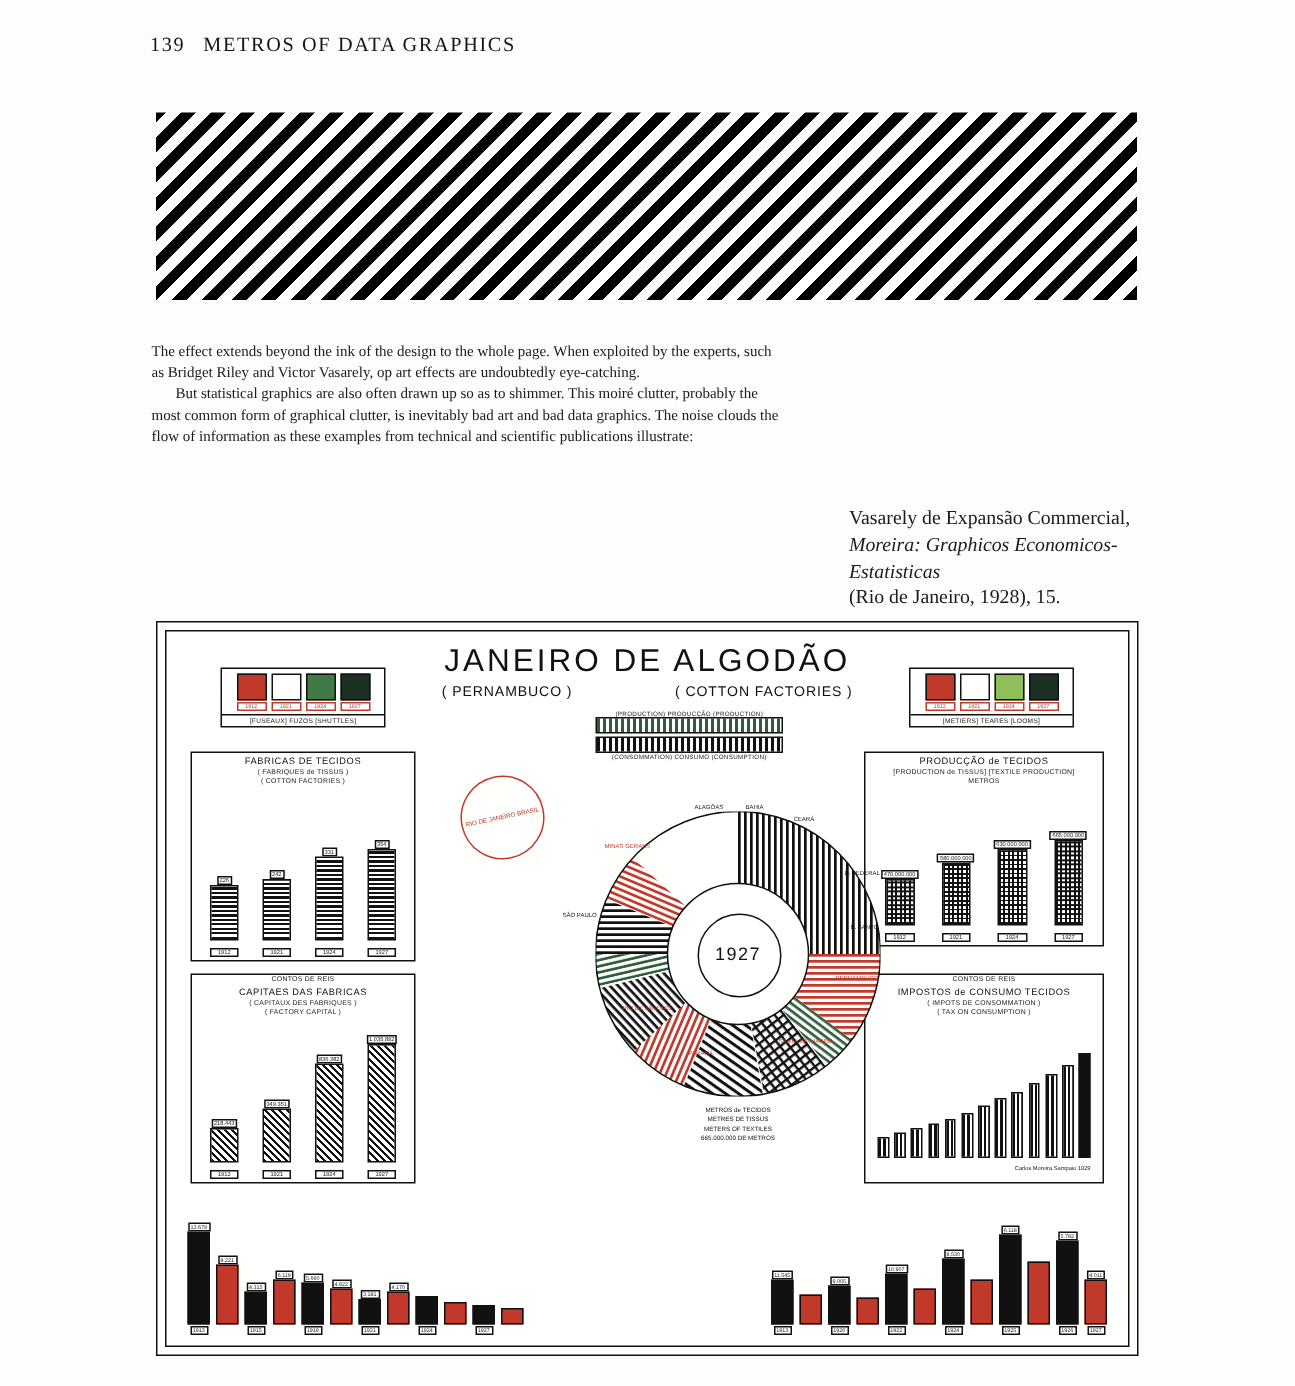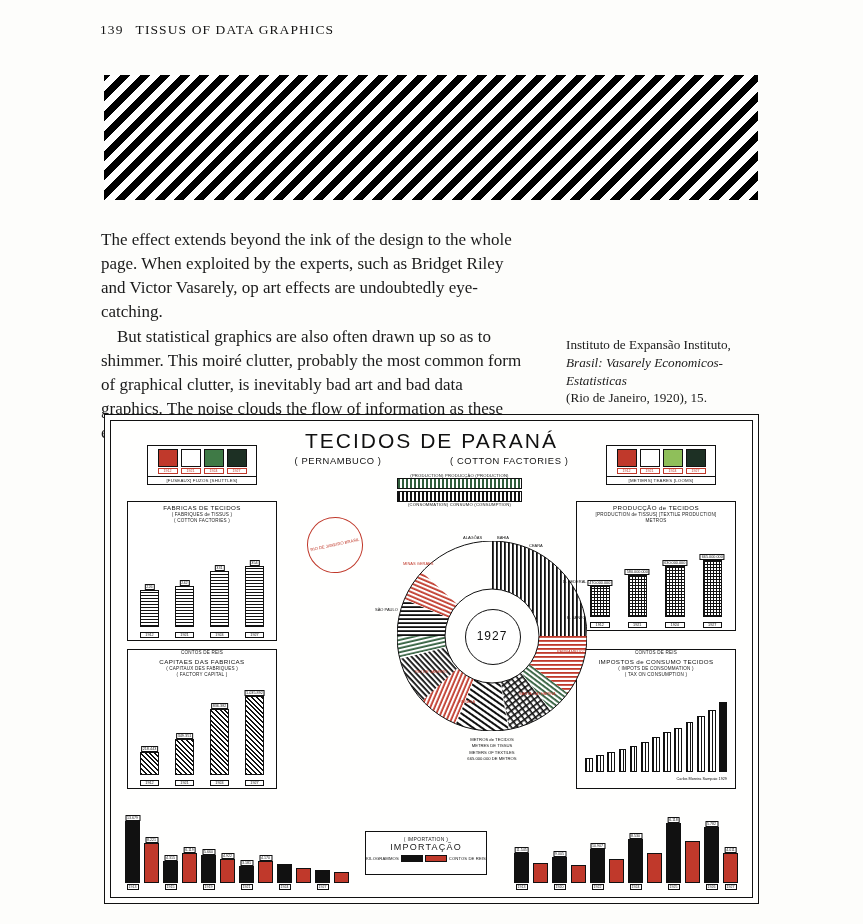--- a/index.html
+++ b/index.html
@@ -31,21 +31,21 @@
       -45deg,
       #000 0px, #000 7px,
       #fff 7px, #fff 14px
     );
   }
 
   
   .bodycol{
     position:absolute;left:101px;top:228px;
     width:422px;
-    font-size:17px;
+    font-size:10px;
     line-height:1.42;
     text-align:left;
   }
   .bodycol p{margin:0;}
   .bodycol p.indent{text-indent:16px;}
 
   
   .sidenote{
     position:absolute;left:566px;top:336px;
     width:210px;
@@ -205,40 +205,40 @@
     position:absolute;right:8px;bottom:6px;font-size:3.8px;
     font-family:"Liberation Sans", sans-serif;color:#111;text-align:right;line-height:1.3;
   }
 </style>
 </head>
 <body>
 
 <div class="page">
 
   <div class="runhead">
-    <span class="folio">139</span><span>TISSUS OF DATA GRAPHICS</span>
+    <span class="folio">139</span><span>METROS OF DATA GRAPHICS</span>
   </div>
 
   <div class="moire"></div>
 
   <div class="bodycol">
     <p>The effect extends beyond the ink of the design to the whole page. When exploited by the experts, such as Bridget Riley and Victor Vasarely, op art effects are undoubtedly eye-catching.</p>
     <p class="indent">But statistical graphics are also often drawn up so as to shimmer. This moiré clutter, probably the most common form of graphical clutter, is inevitably bad art and bad data graphics. The noise clouds the flow of information as these examples from technical and scientific publications illustrate:</p>
   </div>
 
   <div class="sidenote">
-    <span>Instituto de Expansão Instituto,</span><br>
-    <i>Brasil: Vasarely Economicos-Estatisticas</i><br>
-    <span>(Rio de Janeiro, 1920), 15.</span>
+    <span>Vasarely de Expansão Commercial,</span><br>
+    <i>Moreira: Graphicos Economicos-Estatisticas</i><br>
+    <span>(Rio de Janeiro, 1928), 15.</span>
   </div>
 
   <div class="plate">
     <div class="plate-inner">
 
-      <div class="plate-title">TECIDOS DE PARANÁ</div>
+      <div class="plate-title">JANEIRO DE ALGODÃO</div>
       <div class="plate-subtitle">
         <span>( PERNAMBUCO )</span>
         <span class="gap"></span>
         <span>( COTTON FACTORIES )</span>
       </div>
 
       <div class="pcblock">
         <div class="pclab">(PRODUCTION) PRODUCÇÃO (PRODUCTION)</div>
         <div class="pcbar hatchgreen"></div>
         <div class="pcbar hatchdark" style="margin-top:2px"></div>
@@ -485,30 +485,20 @@
         <div class="bb fill-solid" style="height:19px">
             <span class="yr">1924</span>
           </div>
         <div class="bb red-solid" style="height:15px"></div>
         <div class="bb fill-solid" style="height:13px">
             <span class="yr">1927</span>
           </div>
         <div class="bb red-solid" style="height:11px"></div>
       </div>
 
-      <div class="impbox">
-        <div class="l1">( IMPORTATION )</div>
-        <div class="l2">IMPORTAÇÃO</div>
-        <div class="impkey">
-          <span class="tiny">KILOGRAMMOS</span>
-          <span class="k fill-solid"></span>
-          <span class="k red-solid"></span>
-          <span class="tiny">CONTOS DE REIS</span>
-        </div>
-      </div>
 
       <div class="botbars" style="right:14px;">
         <div class="bb fill-solid" style="height:30px">
             <span class="cap">11.545</span>
             <span class="yr">1913</span>
           </div>
         <div class="bb red-solid" style="height:20px"></div>
         <div class="bb fill-solid" style="height:26px">
             <span class="cap">9.005</span>
             <span class="yr">1920</span>

